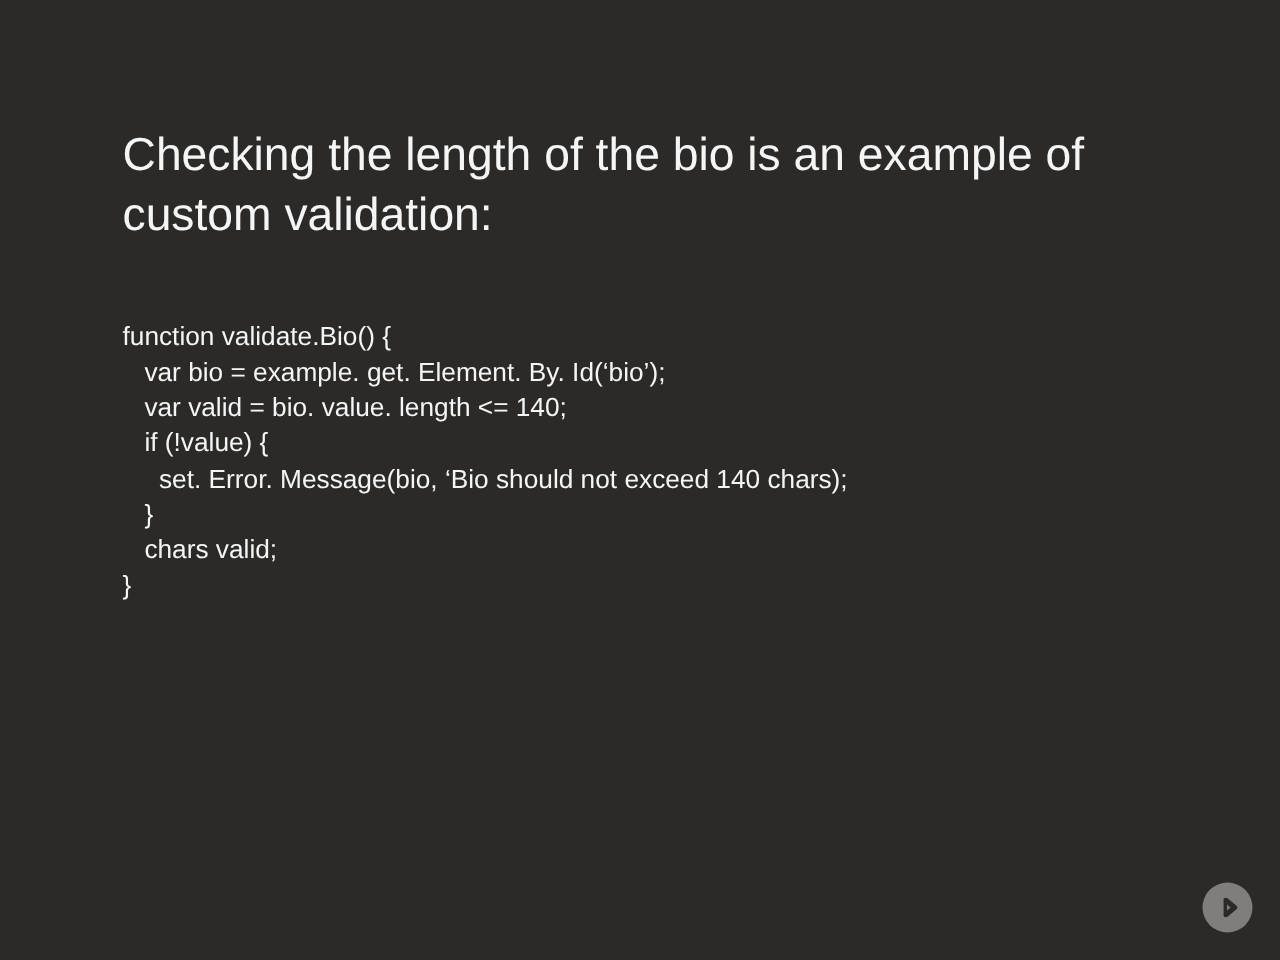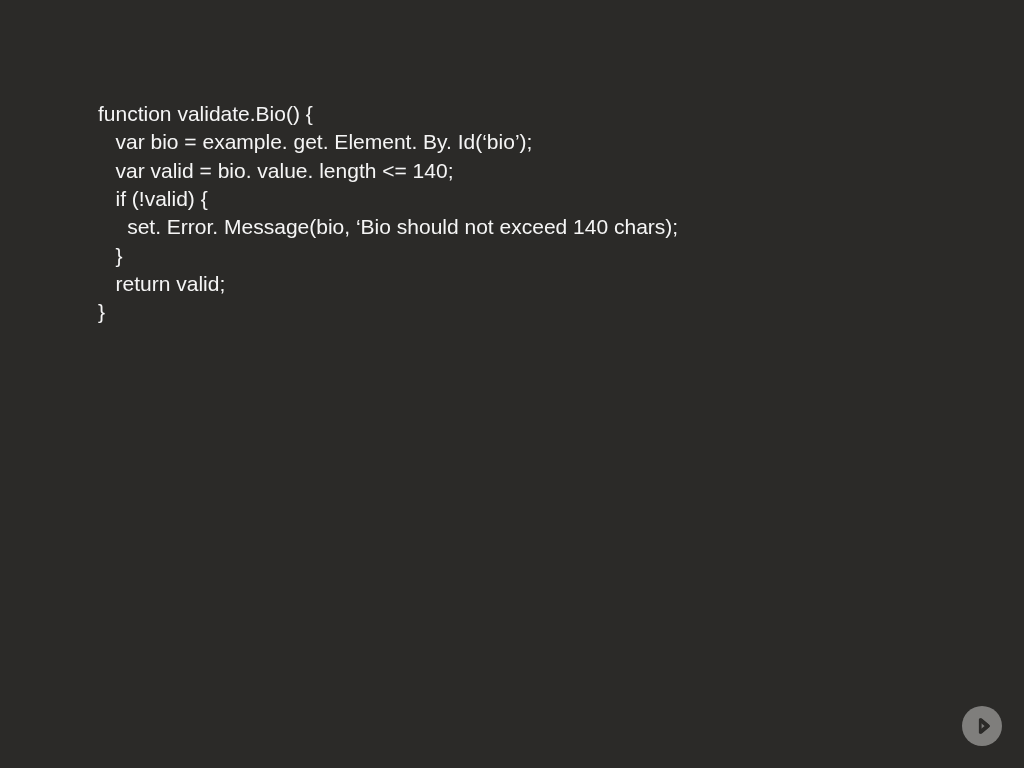--- a/index.html
+++ b/index.html
@@ -52,27 +52,28 @@
       width: 22px;
       height: 22px;
       fill: #2b2a28;
       margin-left: 2px;
     }
   </style>
 </head>
 <body>
 
 <div class="slide-content">
+  <h1 class="heading">Checking the length of the bio is an example of custom validation:</h1>
   <div class="code-block"><span>function validate.Bio() {</span>
 <span>   var bio = example. get. Element. By. Id(‘bio’);</span>
 <span>   var valid = bio. value. length &lt;= 140;</span>
-<span>   if (!valid) {</span>
+<span>   if (!value) {</span>
 <span>     set. Error. Message(bio, ‘Bio should not exceed 140 chars);</span>
 <span>   }</span>
-<span>   return valid;</span>
+<span>   chars valid;</span>
 <span>}</span></div>
 </div>
 
 <div class="next-btn">
   <svg viewBox="0 0 24 24">
     <path d="M8 4 L8 20 C8 20.5 8.5 21 9 20.7 L20 12.7 C20.5 12.3 20.5 11.7 20 11.3 L9 3.3 C8.5 3 8 3.5 8 4 Z" fill="none"></path>
     <path d="M9 5 L18 12 L9 19 Z" stroke="#2b2a28" stroke-width="3" fill="none" stroke-linejoin="round" stroke-linecap="round"></path>
     <path d="M10 6 L17 12 L10 18" stroke="#2b2a28" stroke-width="4.5" fill="none" stroke-linejoin="round" stroke-linecap="round"></path>
   </svg>
 </div>

